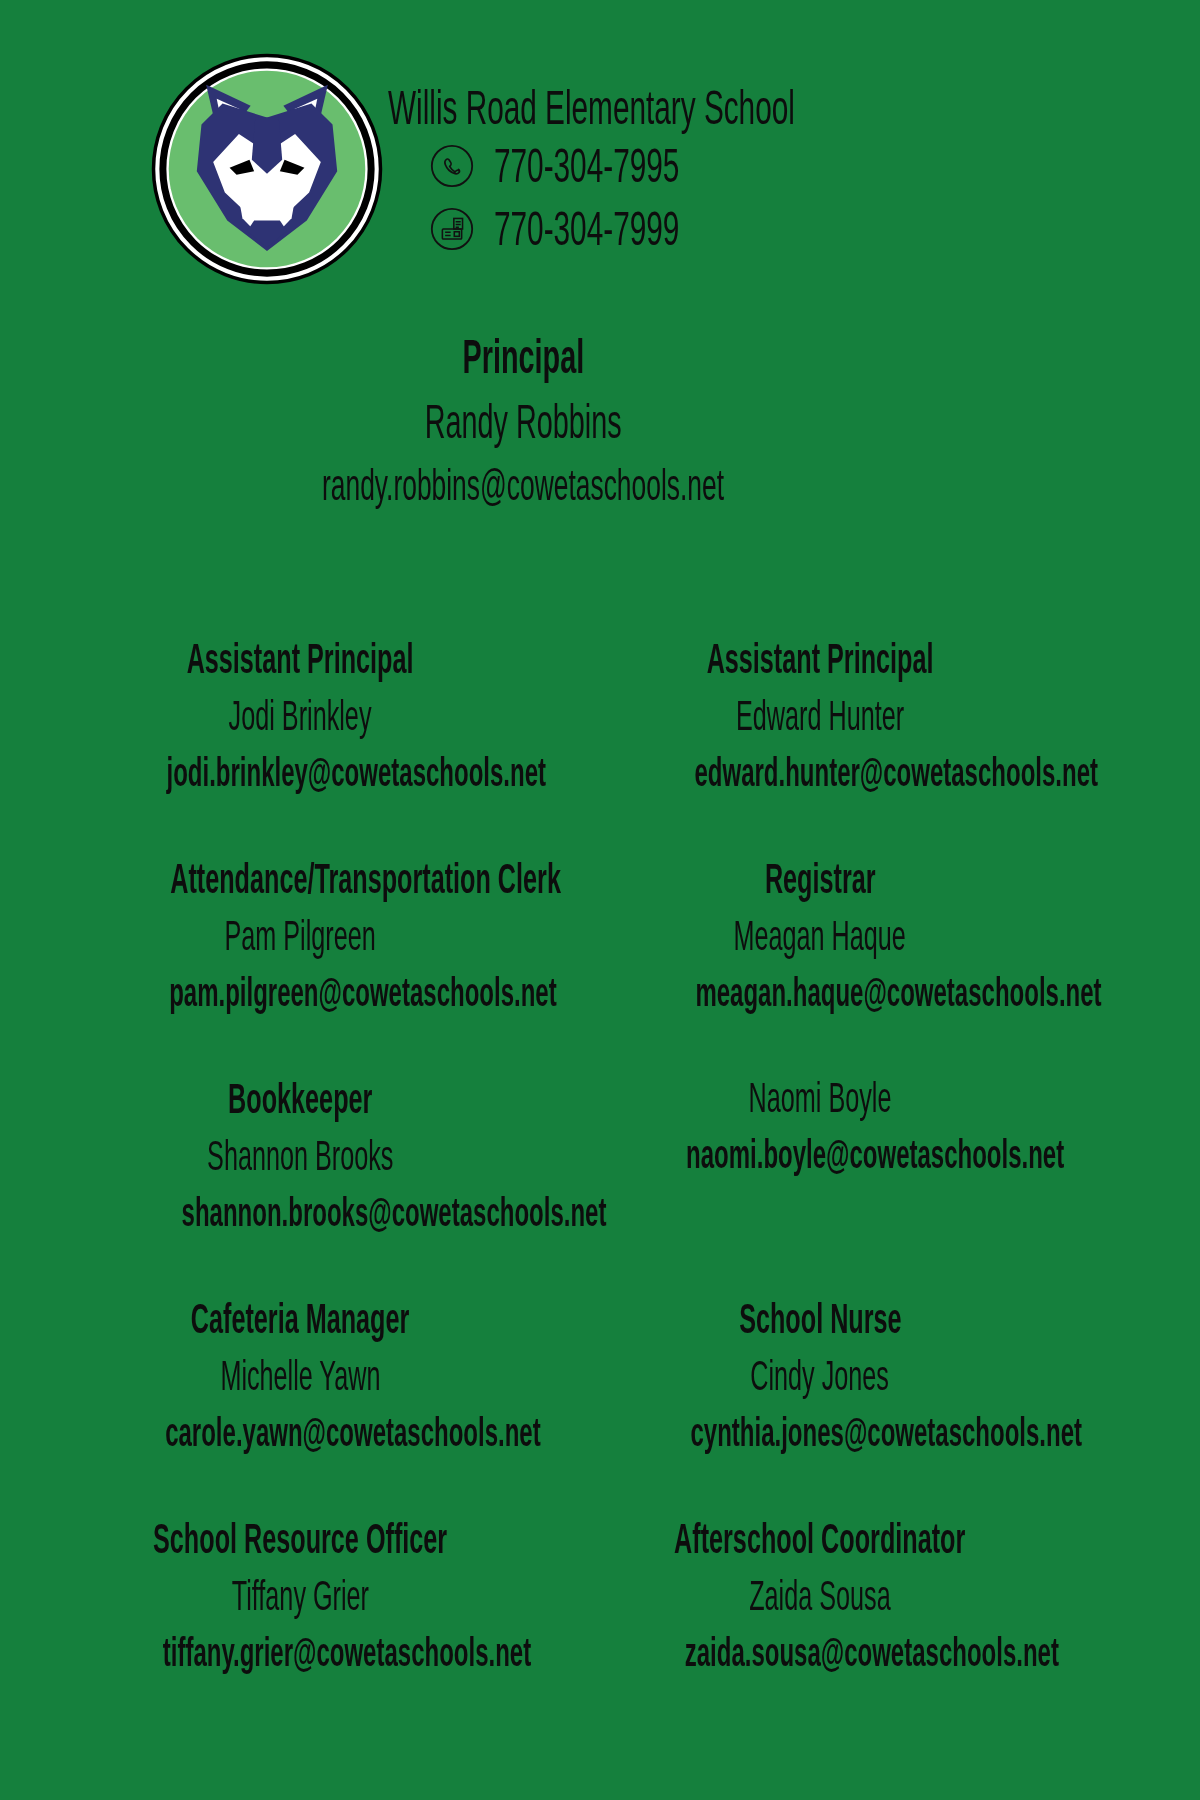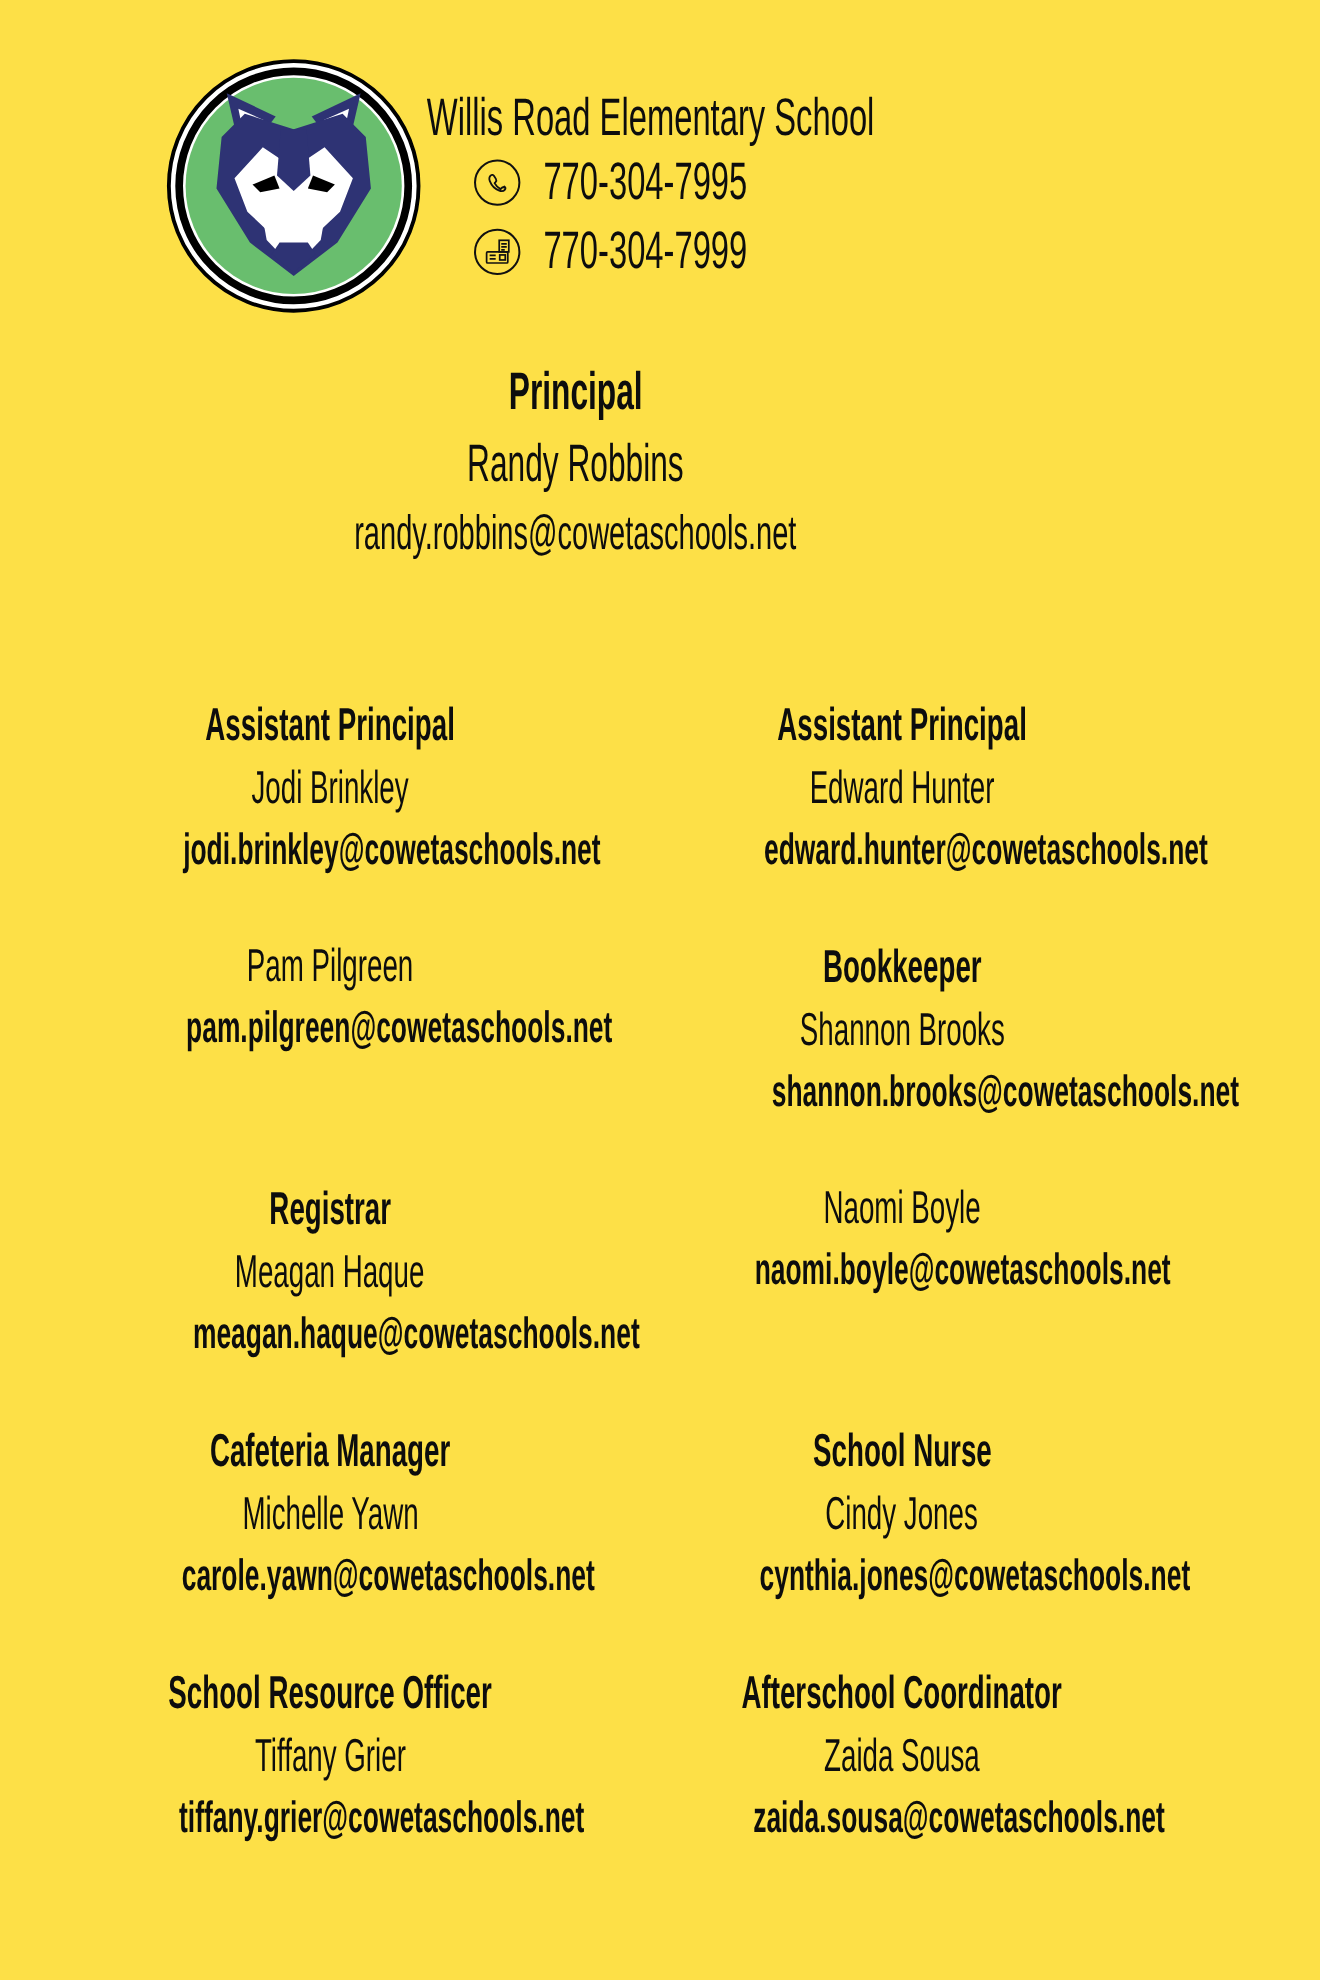--- a/index.html
+++ b/index.html
@@ -1,19 +1,19 @@
 <!DOCTYPE html>
 <html><head>
 <meta charset="utf-8">
 <style>
   html,body{margin:0;padding:0;background:#ffffff;}
   .page{
     position:relative;
     width:1200px;height:1800px;
-    background:#fde047;
+    background:#15803d;
     color:#0d0d0d;
     font-family:"Liberation Sans", sans-serif;
     overflow:hidden;
   }
   
   .cx{display:inline-block;transform:scaleX(0.60);transform-origin:50% 50%;white-space:nowrap;}
   .cx-left{display:inline-block;transform:scaleX(0.62);transform-origin:left top;white-space:nowrap;}
 
   
   .logo{position:absolute;left:150px;top:52px;width:234px;height:234px;}
@@ -120,34 +120,35 @@
       <div class="line e"><span class="cx">jodi.brinkley@cowetaschools.net</span></div>
     </div>
 
     <div class="card">
       <div class="line t"><span class="cx">Assistant Principal</span></div>
       <div class="line n"><span class="cx">Edward Hunter</span></div>
       <div class="line e"><span class="cx">edward.hunter@cowetaschools.net</span></div>
     </div>
 
     <div class="card">
+      <div class="line t"><span class="cx">Attendance/Transportation Clerk</span></div>
       <div class="line n"><span class="cx">Pam Pilgreen</span></div>
       <div class="line e"><span class="cx">pam.pilgreen@cowetaschools.net</span></div>
+    </div>
+
+    <div class="card">
+      <div class="line t"><span class="cx">Registrar</span></div>
+      <div class="line n"><span class="cx">Meagan Haque</span></div>
+      <div class="line e"><span class="cx">meagan.haque@cowetaschools.net</span></div>
     </div>
 
     <div class="card">
       <div class="line t"><span class="cx">Bookkeeper</span></div>
       <div class="line n"><span class="cx">Shannon Brooks</span></div>
       <div class="line e"><span class="cx">shannon.brooks@cowetaschools.net</span></div>
-    </div>
-
-    <div class="card">
-      <div class="line t"><span class="cx">Registrar</span></div>
-      <div class="line n"><span class="cx">Meagan Haque</span></div>
-      <div class="line e"><span class="cx">meagan.haque@cowetaschools.net</span></div>
     </div>
 
     <div class="card">
       <div class="line n"><span class="cx">Naomi Boyle</span></div>
       <div class="line e"><span class="cx">naomi.boyle@cowetaschools.net</span></div>
     </div>
 
     <div class="card">
       <div class="line t"><span class="cx">Cafeteria Manager</span></div>
       <div class="line n"><span class="cx">Michelle Yawn</span></div>

